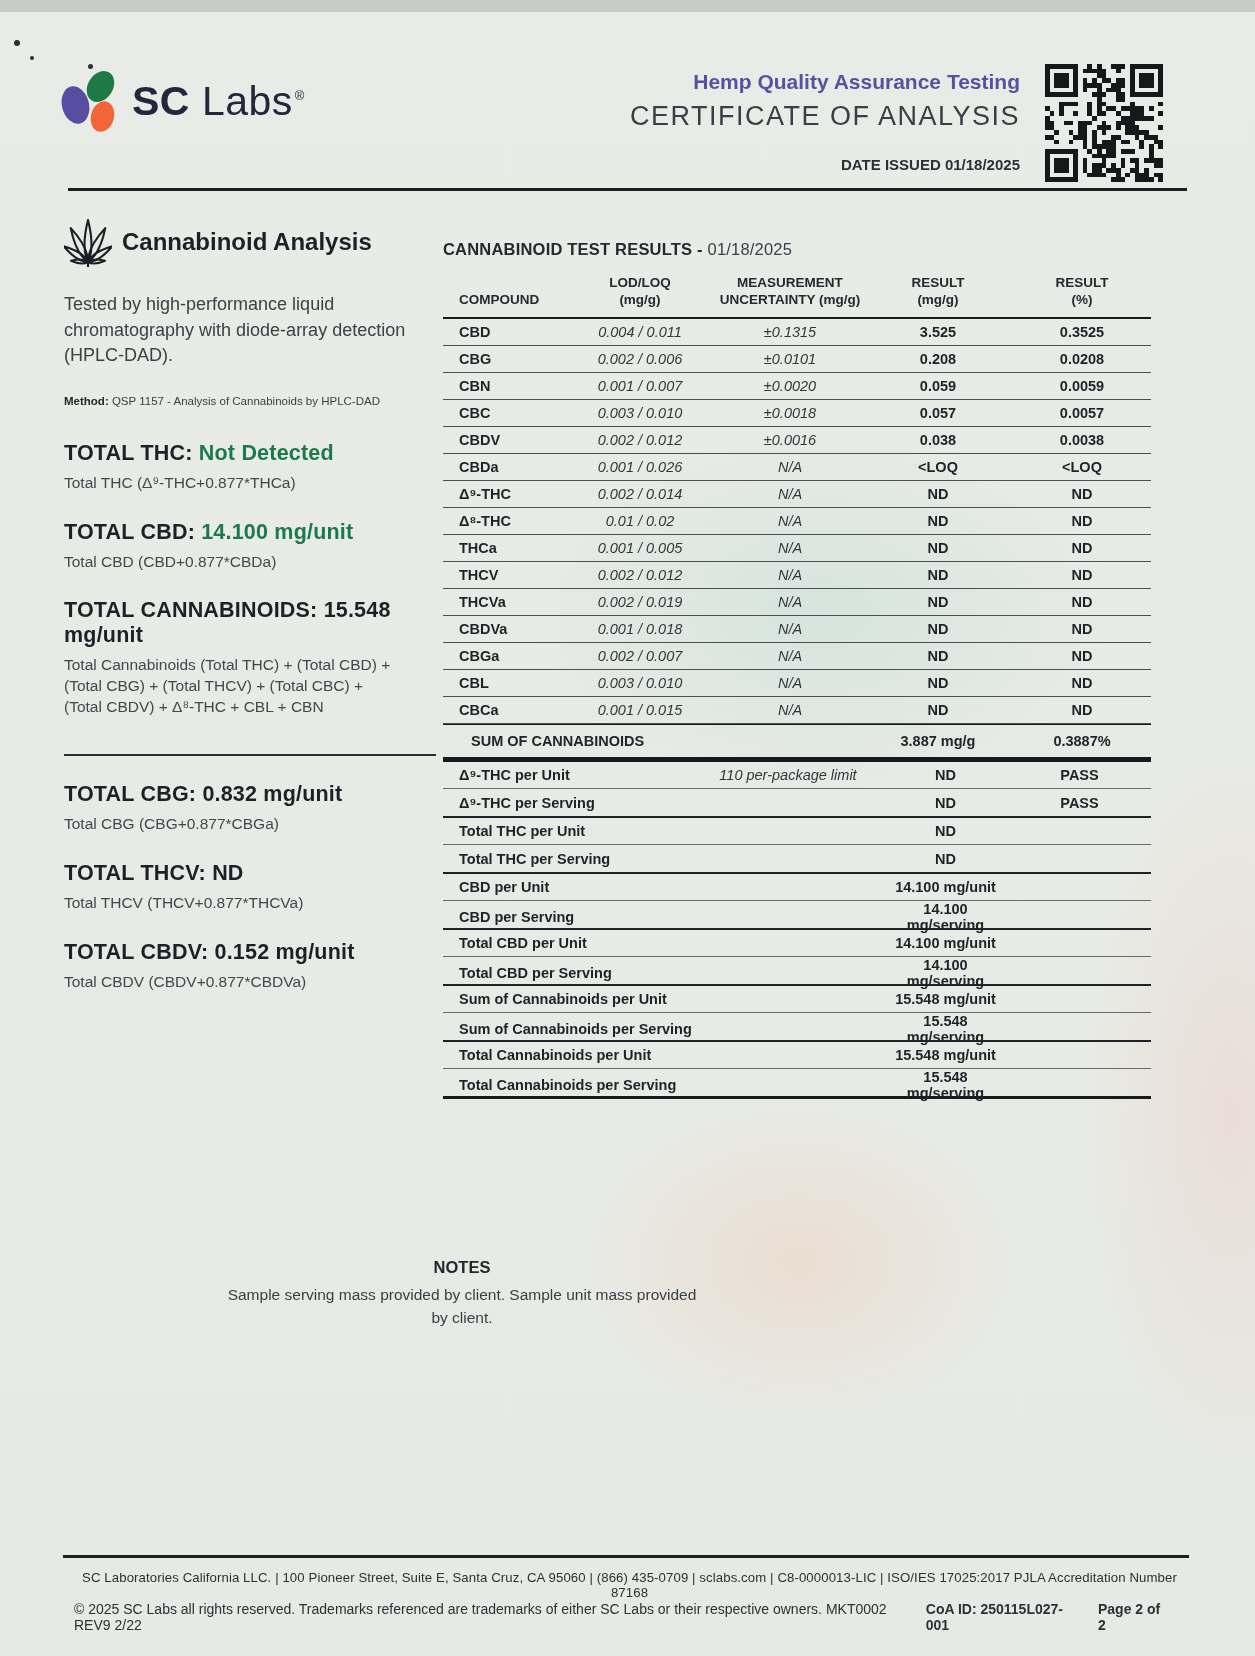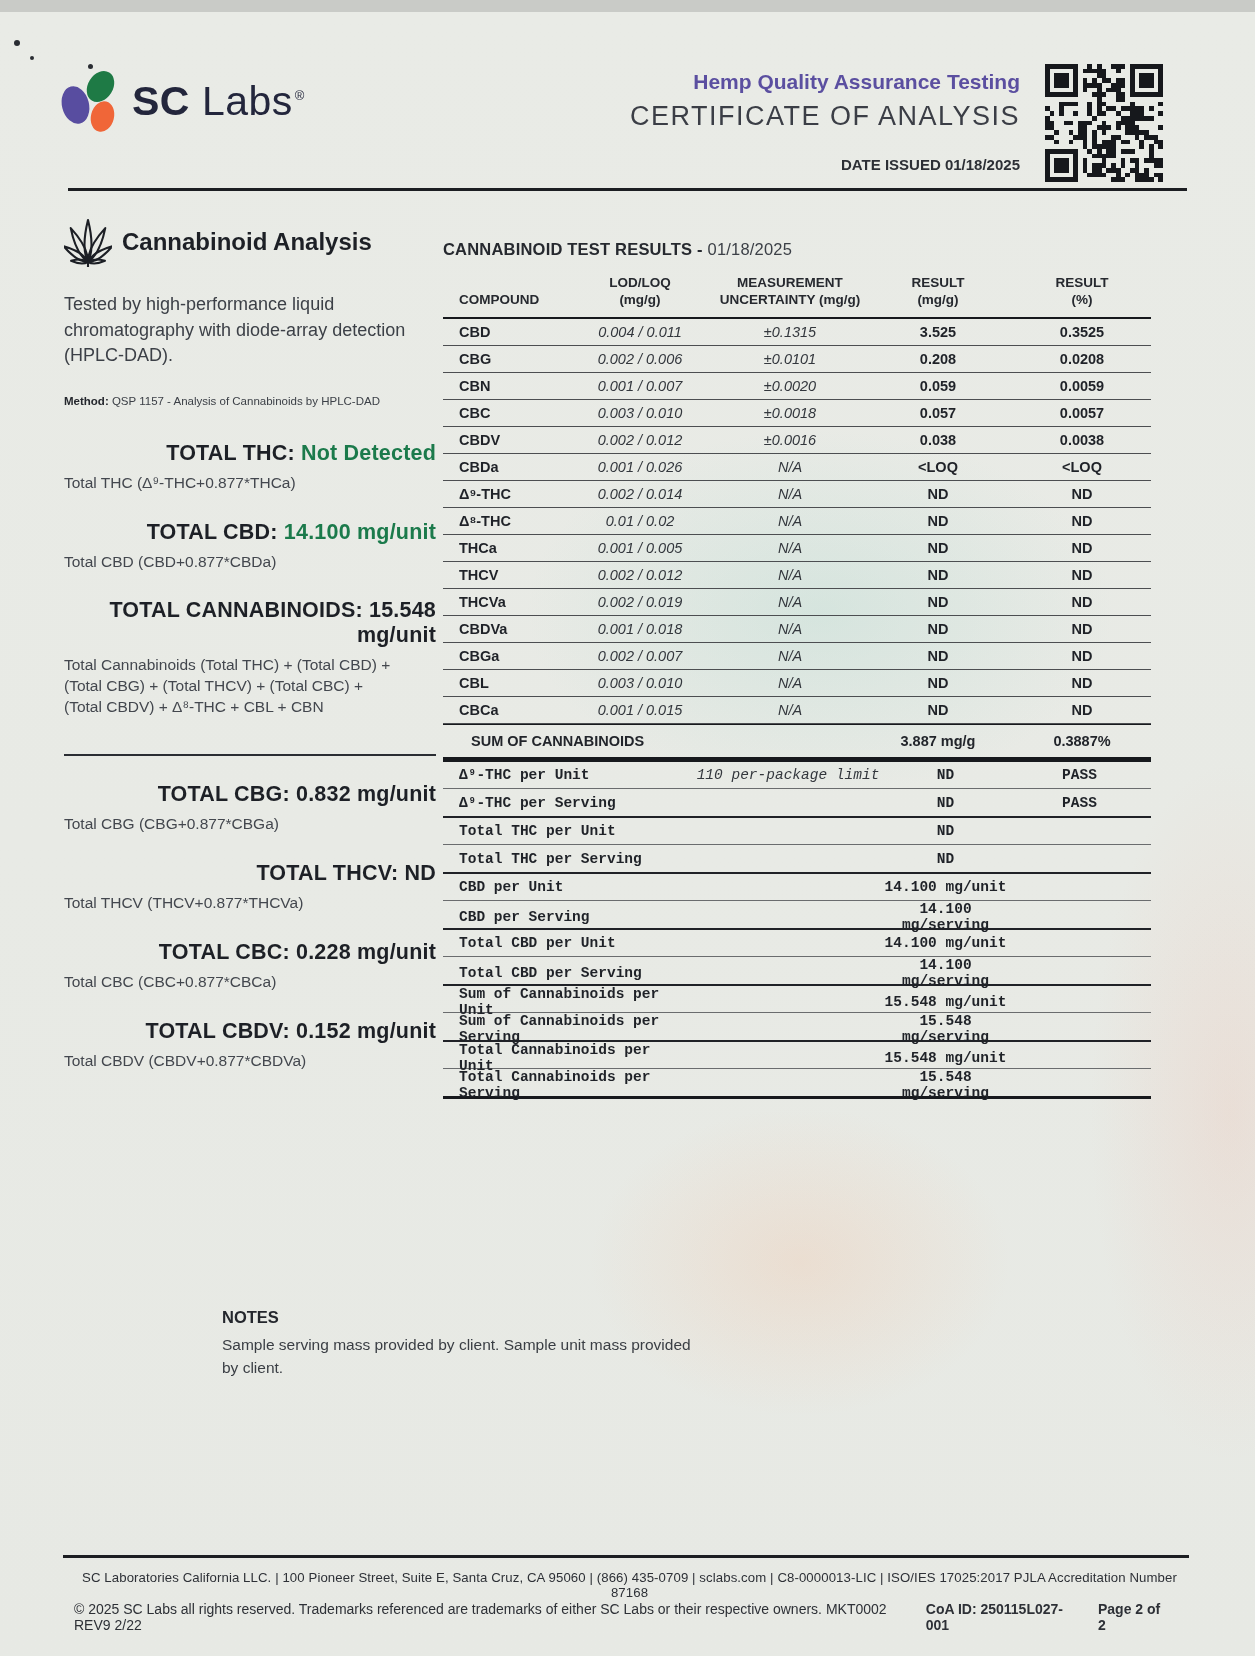--- a/index.html
+++ b/index.html
@@ -39,21 +39,21 @@
 
   
   .sidebar{position:absolute;left:64px;top:204px;width:372px;}
   .sb-head{display:flex;align-items:center;gap:10px;margin-bottom:24px;}
   .sb-head svg{flex:0 0 auto;}
   .sb-title{font-size:24px;font-weight:bold;color:#1d2026;}
   .sb-desc{font-size:18px;line-height:1.42;color:#3c4047;margin-bottom:26px;}
   .sb-method{font-size:11.5px;color:#3c4047;margin-bottom:34px;}
   .sb-method b{color:#24272d;}
   .total-block{margin-bottom:26px;}
-  .total-heading{font-size:21.5px;font-weight:bold;color:#1d2026;margin-bottom:7px;letter-spacing:.2px;text-align:right;}
+  .total-heading{font-size:21.5px;font-weight:bold;color:#1d2026;margin-bottom:7px;letter-spacing:.2px;}
   .t-value.green{color:#1b7a4b;}
   .total-sub{font-size:15.5px;color:#43474e;line-height:1.35;white-space:pre-line;}
   .sb-divider{height:2px;background:#2a2d33;margin:36px 0 26px 0;}
 
   
   .main{position:absolute;left:443px;top:228px;width:708px;}
   .results-title{font-size:16.5px;font-weight:bold;color:#26292f;margin-bottom:16px;letter-spacing:.2px;}
   .results-title .rt-date{font-weight:normal;color:#3c4047;}
 
   .rtable{width:100%;}
@@ -68,31 +68,31 @@
   .r-row .it{font-style:italic;color:#33373d;}
   .r-row .b{font-weight:bold;}
   .r-sum{display:grid;grid-template-columns:420px 150px 138px;border-bottom:3px solid #17191d;
          border-top:1px solid #17191d;height:32px;align-items:center;}
   .r-sum .s-label{font-size:14.5px;font-weight:bold;padding-left:28px;}
   .r-sum .s-val{font-size:14.5px;font-weight:bold;text-align:center;}
 
   
   .unit-title{font-size:16.5px;font-weight:bold;color:#26292f;margin:50px 0 12px 0;}
   .utable{border-top:2px solid #17191d;}
-  .u-row{display:grid;grid-template-columns:250px 190px 125px 143px;height:26.5px;align-items:center;font-family:Liberation Mono, monospace;}
+  .u-row{display:grid;grid-template-columns:250px 190px 125px 143px;height:26.5px;align-items:center;}
   .u-row.thin-top{border-top:1px solid #6a6c6e;}
   .u-row.thick-top{border-top:2px solid #202227;}
   .utable{border-bottom:3px solid #17191d;}
   .u-label{font-size:14.5px;font-weight:bold;padding-left:16px;color:#1f2228;}
   .u-limit{font-size:14.5px;font-style:italic;text-align:center;color:#33373d;}
   .u-result{font-size:14.5px;font-weight:bold;text-align:center;color:#1f2228;}
   .u-status{font-size:14.5px;font-weight:bold;text-align:center;color:#1f2228;}
 
   
-  .notes{position:absolute;left:222px;top:1296px;width:480px;}
+  .notes{position:absolute;left:222px;top:1246px;width:480px;text-align:center;}
   .notes-title{font-size:16.5px;font-weight:bold;margin-bottom:6px;color:#24272d;}
   .notes-body{font-size:15.5px;line-height:1.5;color:#3a3e44;}
 
   
   .foot-rule{position:absolute;left:63px;right:66px;top:1543px;height:2.5px;background:#1c1e22;}
   .foot-line1{position:absolute;left:74px;right:70px;top:1558px;font-size:13.2px;color:#2d3036;
               letter-spacing:.1px;text-align:center;}
   .foot-line2{position:absolute;left:74px;right:86px;top:1589px;font-size:14px;color:#2d3036;
               display:flex;justify-content:space-between;}
   .foot-line2 .right{display:flex;gap:18px;font-weight:bold;}
@@ -387,24 +387,20 @@
   <div class="total-block">
     <div class="total-heading"><span class="t-label">TOTAL CBG:</span> <span class="t-value">0.832 mg/unit</span></div>
     <div class="total-sub">Total CBG (CBG+0.877*CBGa)</div>
   </div>
 
   <div class="total-block">
     <div class="total-heading"><span class="t-label">TOTAL THCV:</span> <span class="t-value">ND</span></div>
     <div class="total-sub">Total THCV (THCV+0.877*THCVa)</div>
   </div>
 
-  <div class="total-block">
-    <div class="total-heading"><span class="t-label">TOTAL CBC:</span> <span class="t-value">0.228 mg/unit</span></div>
-    <div class="total-sub">Total CBC (CBC+0.877*CBCa)</div>
-  </div>
 
   <div class="total-block">
     <div class="total-heading"><span class="t-label">TOTAL CBDV:</span> <span class="t-value">0.152 mg/unit</span></div>
     <div class="total-sub">Total CBDV (CBDV+0.877*CBDVa)</div>
   </div>
 </div>
   </div>
 
   <div class="main">
     <div class="results-title"><span>CANNABINOID TEST RESULTS -</span> <span class="rt-date">01/18/2025</span></div>

